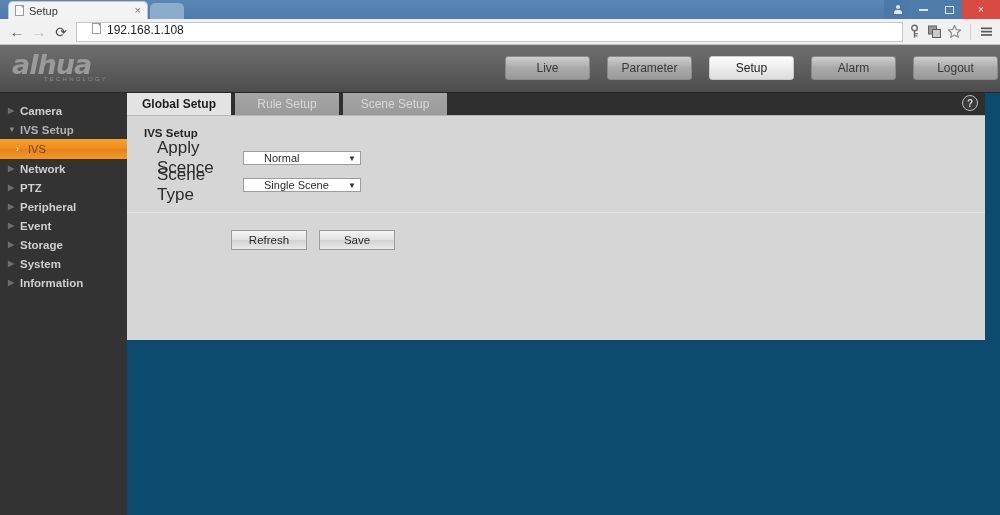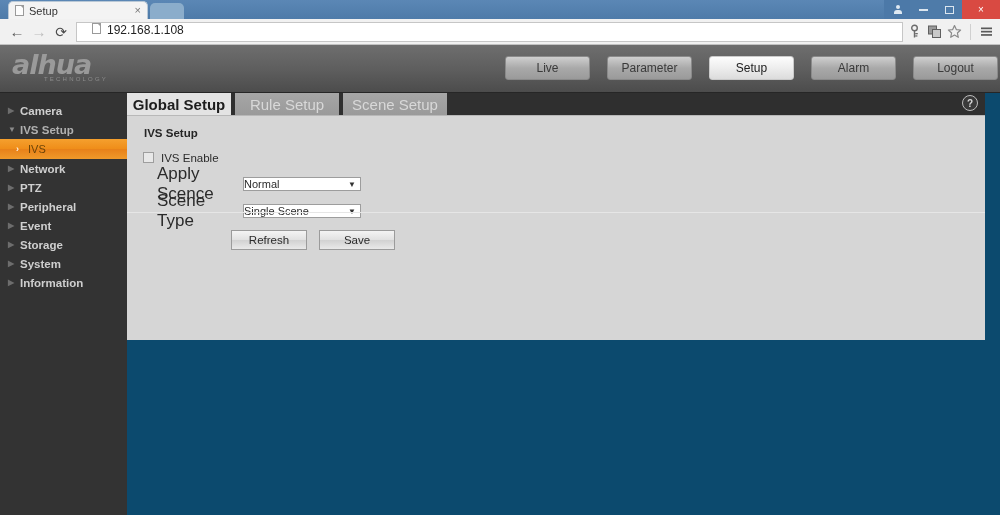--- a/index.html
+++ b/index.html
@@ -166,21 +166,21 @@
 
   .content {
     position: absolute; left: 127px; top: 0; width: 858px; height: 247px;
   }
   .tabbar {
     position: relative; height: 22px; width: 858px;
     background: #2f2f2f; display: flex; align-items: flex-end;
   }
   .tab {
     width: 104px; height: 22px; display: flex; align-items: center;
-    justify-content: center; font-size: 15px; color: #e3e3e3;
+    justify-content: center; font-size: 12px; color: #e3e3e3;
     background: linear-gradient(to bottom, #a6a6a6 0%, #9a9a9a 100%);
     margin-right: 4px; color: #d8d8d8;
   }
   .tab.active {
     background: #e3e3e3; color: #1d1d1d; font-weight: bold;
   }
   .help-icon {
     position: absolute; right: 7px; top: 2px;
     width: 16px; height: 16px; border-radius: 50%;
     border: 1.5px solid #bdbdbd; color: #d8d8d8; font-size: 10px;
@@ -203,21 +203,21 @@
     border: 1px solid #9e9e9e; margin-right: 7px; flex: 0 0 auto;
   }
   .cb-label { font-size: 11.5px; color: #2b2b2b; }
   .field-label {
     width: 100px; font-size: 17px; color: #2b2b2b; padding-left: 14px;
     flex: 0 0 auto;
   }
   .sel {
     width: 118px; height: 14px; background: #fff;
     border: 1px solid #9d9d9d; display: flex; align-items: flex-end;
-    font-size: 11px; color: #2b2b2b; padding-left: 0; position: relative;
+    font-size: 11px; color: #2b2b2b; padding-left: 20px; position: relative;
   }
   .sel .caret {
     position: absolute; right: 4px; top: 50%; transform: translateY(-50%);
     font-size: 8px; color: #333;
   }
   .divider {
     position: absolute; left: 0; top: 96px; width: 858px; height: 1px;
     background: #c4c4c4; border-top: 1px solid #e6e6e6;
   }
   .actions {
@@ -362,24 +362,20 @@
         <div class="tab active">Global Setup</div>
         <div class="tab">Rule Setup</div>
         <div class="tab">Scene Setup</div>
         <div class="help-icon">?</div>
       </div>
 
       <div class="panel">
         <div class="panel-head">IVS Setup</div>
 
         <div class="form">
-          <div class="row checkrow">
-            <span class="cb"></span>
-            <span class="cb-label">IVS Enable</span>
-          </div>
 
           <div class="row">
             <span class="field-label">Apply Scence</span>
             <span class="sel">
               <span>Normal</span>
               <span class="caret">▼</span>
             </span>
           </div>
 
           <div class="row">

